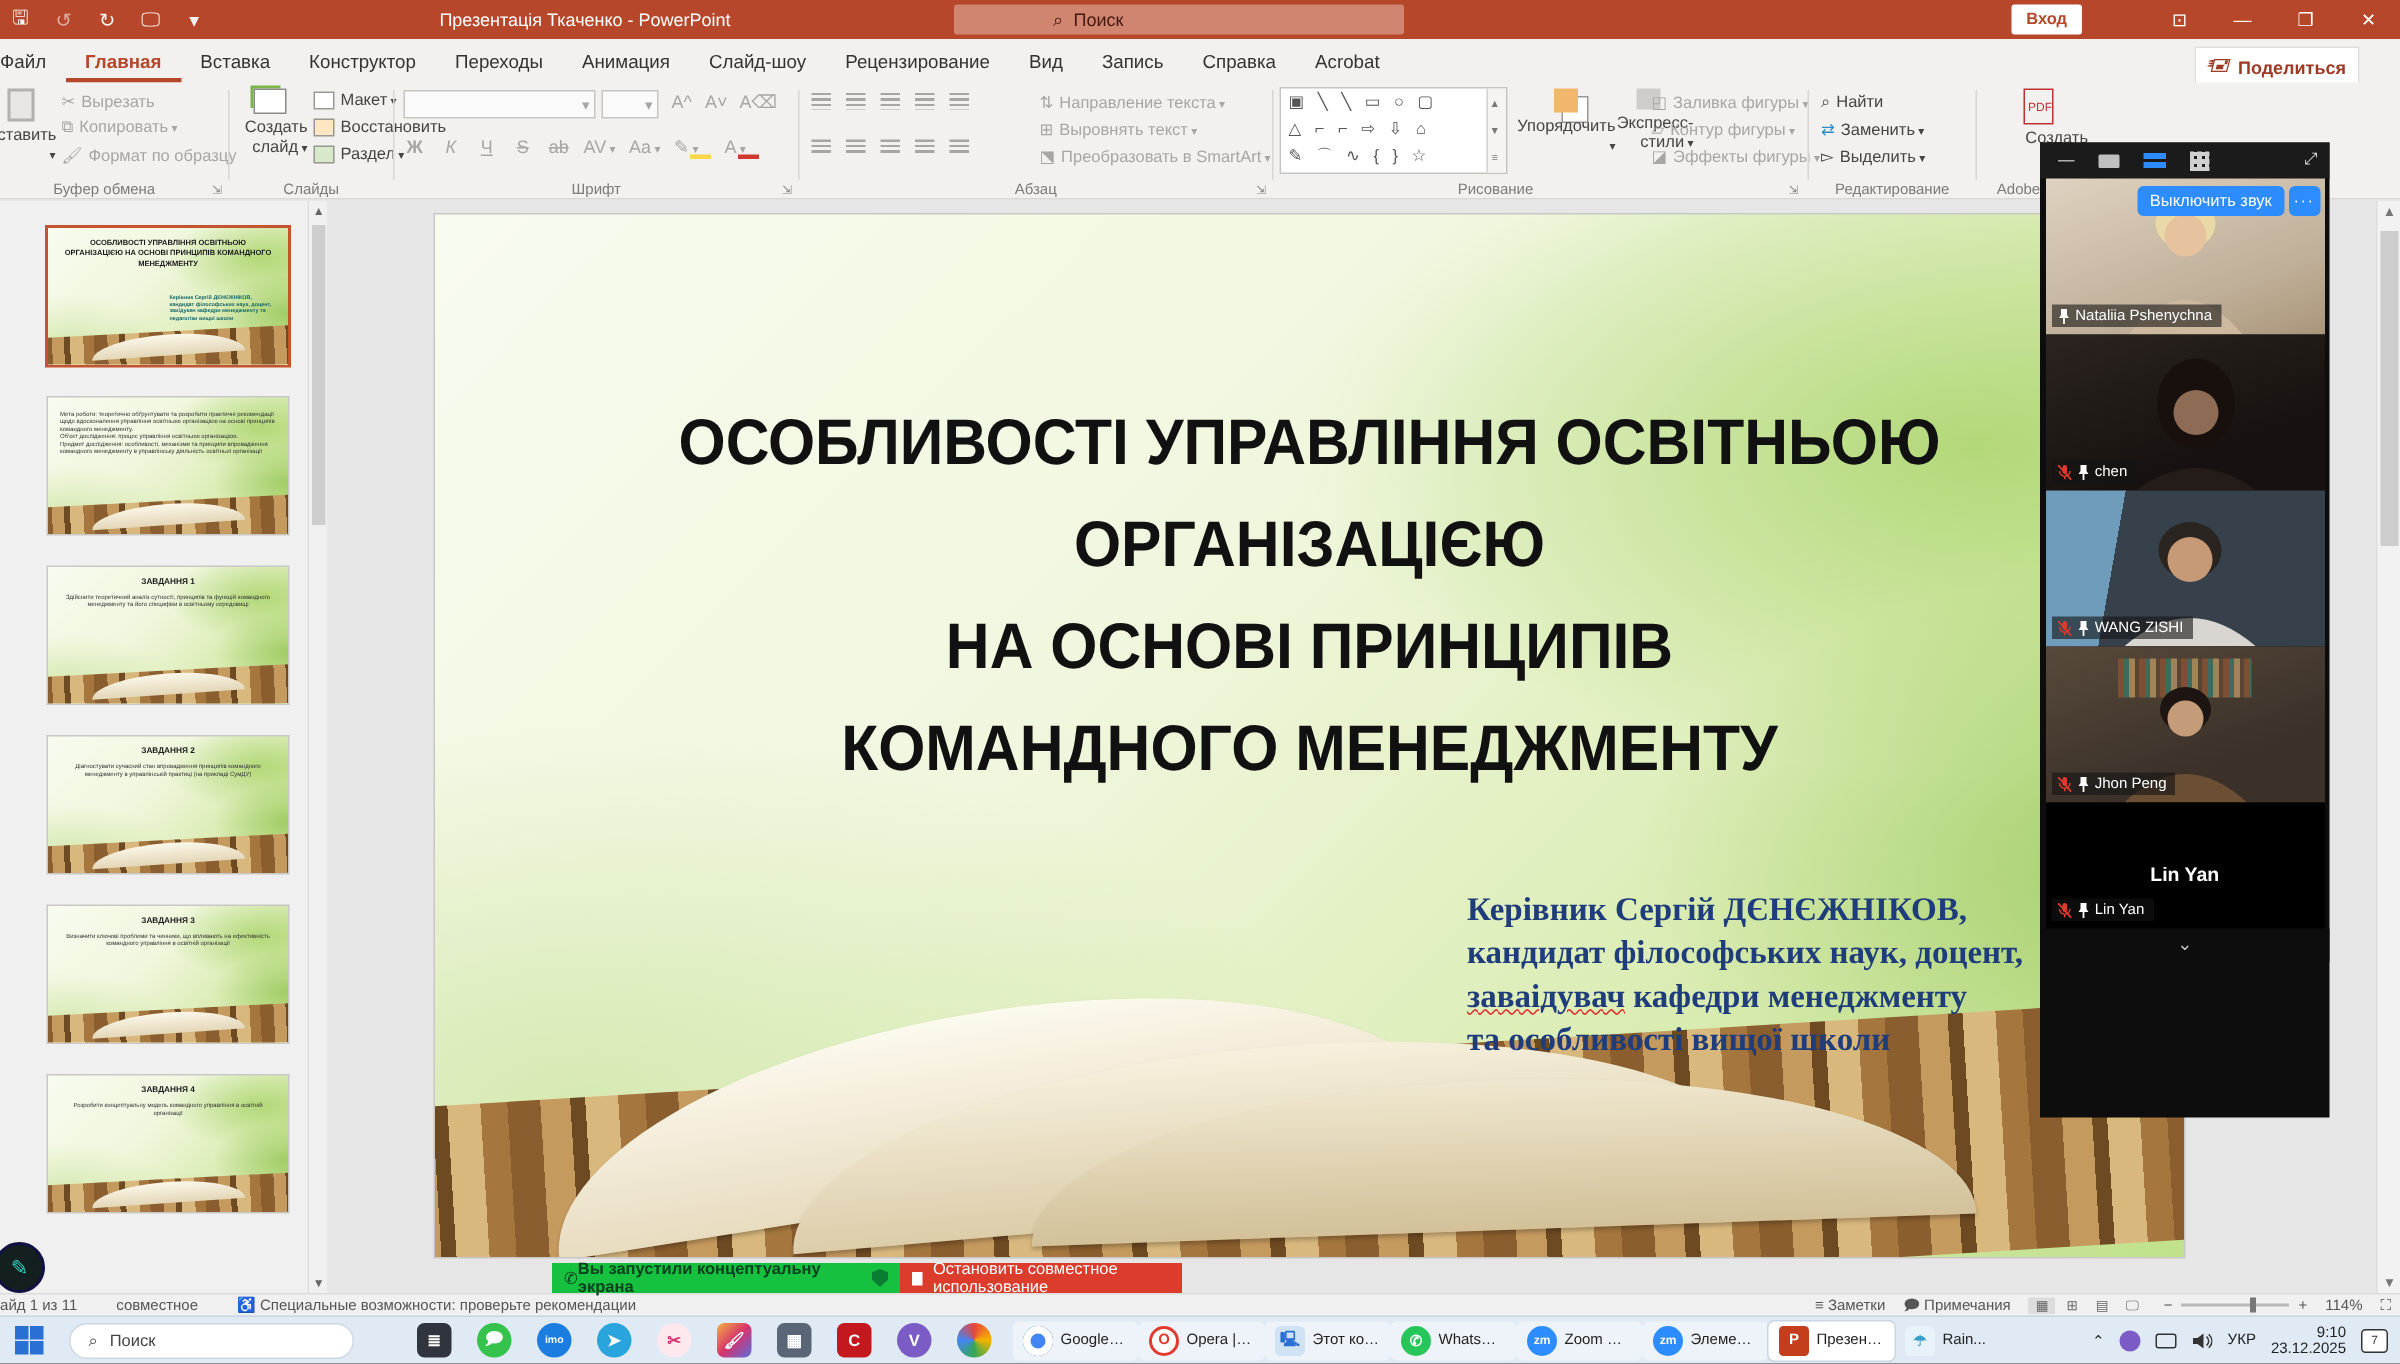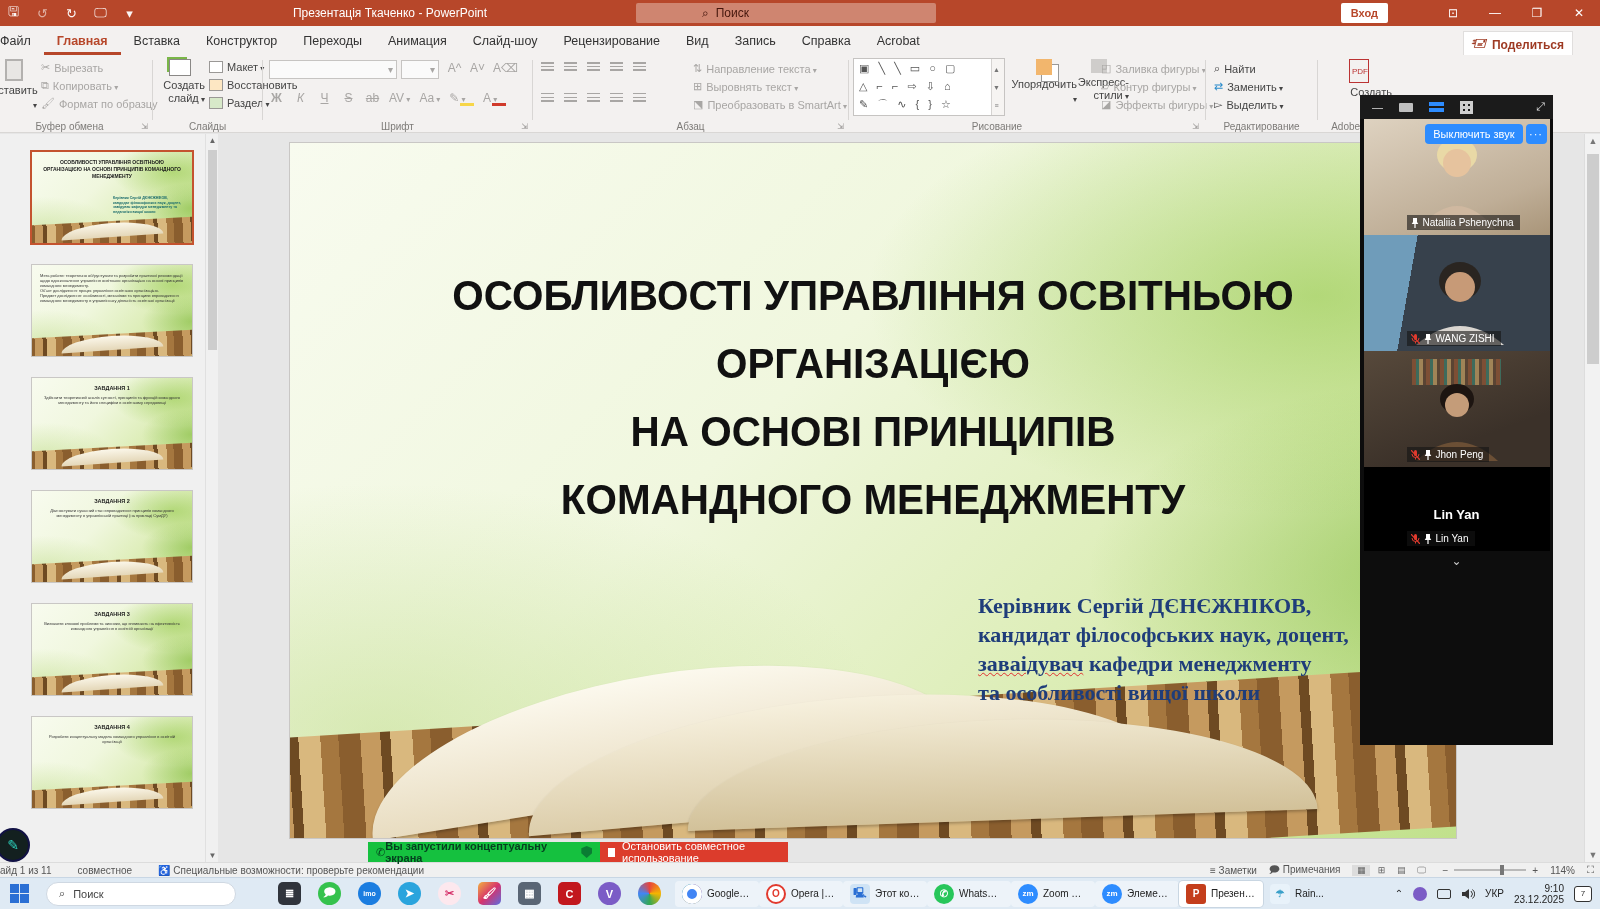--- a/index.html
+++ b/index.html
@@ -90,32 +90,32 @@
   
   .zoomp{position:absolute;left:1360px;top:95px;width:193px;height:650px;background:#0d0d0d;z-index:40;}
   .ztoolbar{position:relative;height:24px;background:#1b1b1b;display:flex;align-items:center;gap:16px;padding-left:12px;}
   .zt{color:#ddd;font-size:11px;}
   .zt-strip{width:15px;height:10px;background:linear-gradient(#2d8cff 0 4px,transparent 4px 6px,#2d8cff 6px 10px);}
   .zt-grid{width:13px;height:13px;background:
      repeating-linear-gradient(0deg,#cfcfcf 0 3px,transparent 3px 5px),
      repeating-linear-gradient(90deg,#cfcfcf 0 3px,transparent 3px 5px);}
   .zt-mini{width:14px;height:9px;background:#bfbfbf;border-radius:1px;}
   .zt-exp{position:absolute;right:8px;top:5px;}
-  .tile{position:relative;width:186px;height:116px;margin:0 auto;overflow:hidden;background:#000;}
+  .tile{position:relative;width:186px;height:104px;margin:0 auto;overflow:hidden;background:#000;}
   .tile.active{outline:2px solid #23d162;outline-offset:-2px;}
   .vp1{background:linear-gradient(160deg,#ded2c0,#bfae97 70%,#a99579);}
   .vp2{background:linear-gradient(160deg,#2b2420,#17120f 70%);}
   .vp3{background:linear-gradient(100deg,#6f9cba 0 26%,#37414c 26% 100%);}
   .vp4{background:linear-gradient(160deg,#57493b,#3b3129 70%);}
   .vp5{background:linear-gradient(160deg,#d3c5af,#b5a48b 75%);}
   .vp6{background:#000;}
   .sil{position:absolute;left:0;top:0;width:100%;height:100%;}
   .bigname{position:absolute;left:0;top:40px;width:100%;text-align:center;color:#fff;font-weight:bold;font-size:13px;}
   .namechip{position:absolute;left:4px;bottom:5px;max-width:170px;background:rgba(20,20,20,.6);color:#fff;
-    font-size:10px;padding:2px 6px 2px 4px;display:flex;align-items:center;gap:4px;white-space:nowrap;margin-left:39px;}
+    font-size:10px;padding:2px 6px 2px 4px;display:flex;align-items:center;gap:4px;white-space:nowrap;}
   .zbtn{position:absolute;top:5px;background:#2d8cff;color:#fff;font-size:11px;border-radius:4px;height:20px;line-height:20px;}
   .zbtn.mute{right:27px;padding:0 8px;}
   .zbtn.more{right:3px;width:21px;text-align:center;letter-spacing:1px;}
   .zchev{height:22px;color:#ccc;text-align:center;font-size:12px;line-height:20px;background:#0d0d0d;}
   .shelf{position:absolute;left:26%;top:8px;width:48%;height:26px;background:repeating-linear-gradient(90deg,#7d4f35 0 4px,#3e6b5c 4px 7px,#a08457 7px 11px,#5a4433 11px 14px);}
 
   
   .notif{position:absolute;top:842px;height:20px;display:flex;align-items:center;z-index:30;font-size:11px;}
   .notif.green{left:368px;width:232px;background:#15c13f;color:#083;justify-content:space-between;padding:0 8px;color:#064;}
   .ngtext{color:#05401f;font-weight:bold;}
@@ -474,20 +474,39 @@
       <span class="zbtn more">···</span>
       <div class="namechip">
         <svg width="8" height="10" viewBox="0 0 8 10">
             <path d="M2 0h4v4l1.3 2H.7L2 4z" fill="#fff"></path>
             <rect x="3.4" y="6" width="1.2" height="4" fill="#fff"></rect>
           </svg>
         <span>Nataliia Pshenychna</span>
       </div>
     </div>
 
+    <div class="tile vp2">
+      <svg class="sil" viewBox="0 0 186 104">
+        <ellipse cx="100" cy="46" rx="26" ry="30" fill="#17100d"></ellipse>
+        <circle cx="100" cy="52" r="15" fill="#8d6b55"></circle>
+        <path d="M60 104 Q100 74 140 104 Z" fill="#241c18"></path>
+      </svg>
+      <div class="namechip">
+        <svg width="9" height="10" viewBox="0 0 9 10">
+            <rect x="3" y="0" width="3" height="6" rx="1.5" fill="#e03a2e"></rect>
+            <path d="M1 4a3.5 3.5 0 0 0 7 0M4.5 7.5v2" stroke="#e03a2e" stroke-width="1" fill="none"></path>
+            <line x1="0" y1="0" x2="9" y2="10" stroke="#e03a2e" stroke-width="1.2"></line>
+          </svg>
+        <svg width="8" height="10" viewBox="0 0 8 10">
+            <path d="M2 0h4v4l1.3 2H.7L2 4z" fill="#fff"></path>
+            <rect x="3.4" y="6" width="1.2" height="4" fill="#fff"></rect>
+          </svg>
+        <span>chen</span>
+      </div>
+    </div>
 
     <div class="tile vp3">
       <svg class="sil" viewBox="0 0 186 104">
         <ellipse cx="96" cy="40" rx="21" ry="19" fill="#2a2521"></ellipse>
         <circle cx="96" cy="46" r="15" fill="#c79a77"></circle>
         <path d="M52 104 Q96 66 140 104 Z" fill="#d9d5d0"></path>
       </svg>
       <div class="namechip">
         <svg width="9" height="10" viewBox="0 0 9 10">
             <rect x="3" y="0" width="3" height="6" rx="1.5" fill="#e03a2e"></rect>

